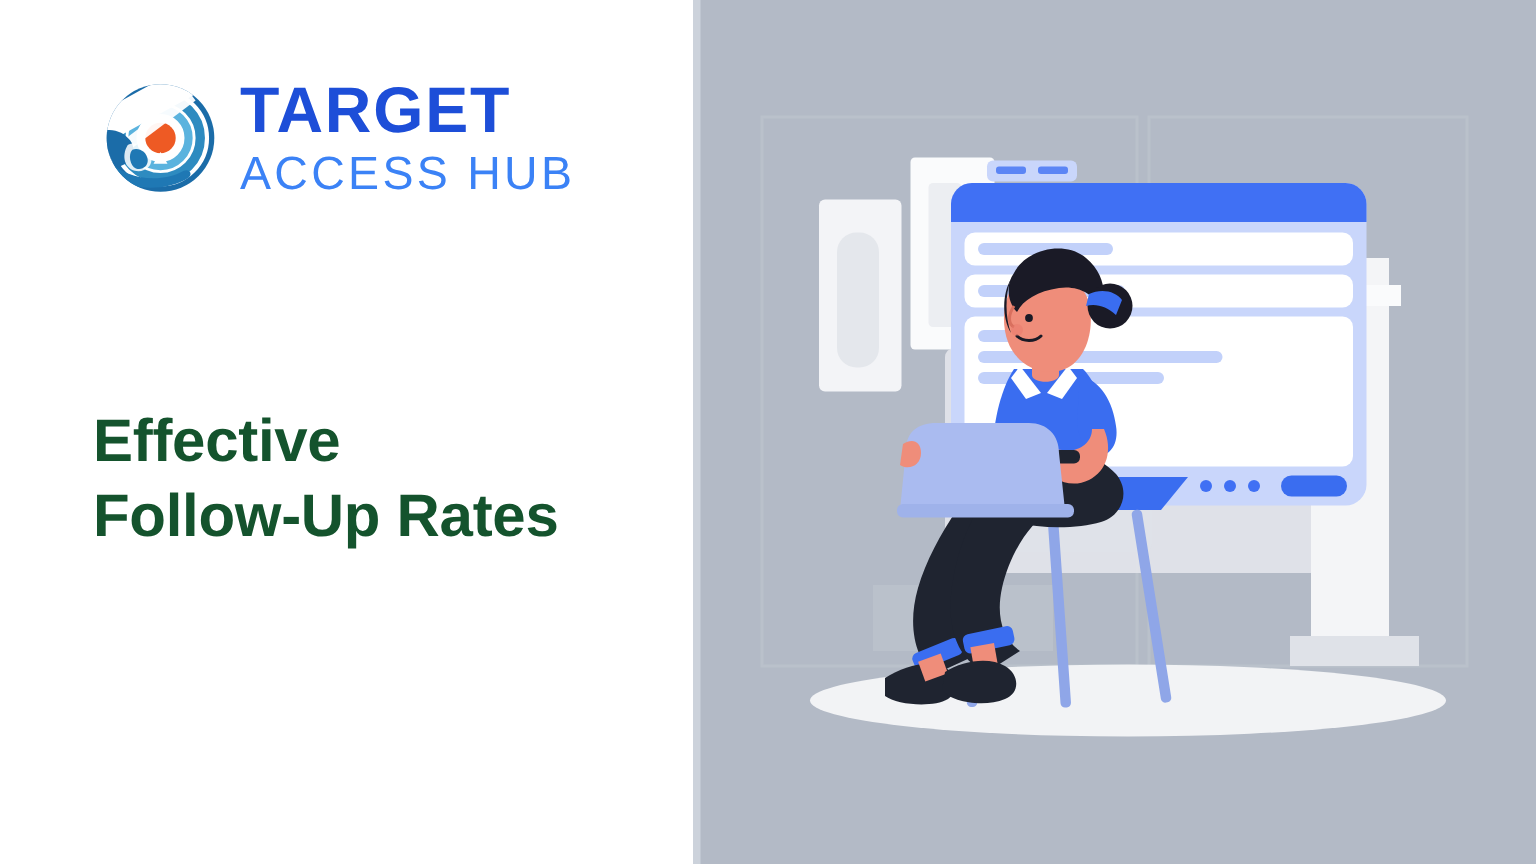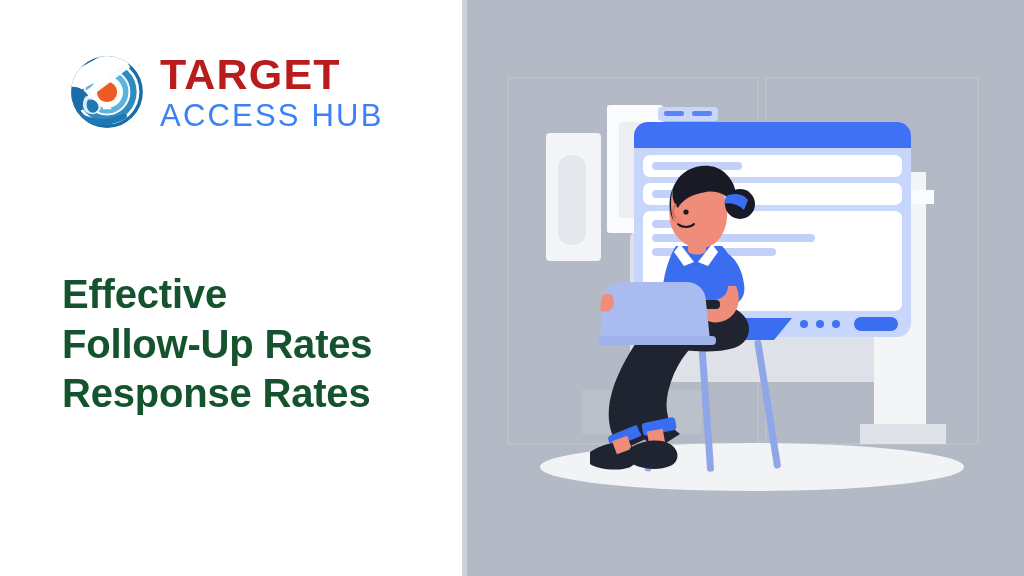--- a/index.html
+++ b/index.html
@@ -14,21 +14,21 @@
   .left-panel {
     position:absolute; left:0; top:0; width:462px; height:576px;
     background:#ffffff;
   }
 
   
   .logo { position:absolute; left:68px; top:53px; display:flex; align-items:center; }
   .logo-mark { width:78px; height:78px; flex:0 0 78px; }
   .logo-text { margin-left:14px; display:flex; flex-direction:column; line-height:1; }
   .logo-title {
-    font-size:43px; font-weight:bold; color:#b91c1c;
+    font-size:43px; font-weight:bold; color:#1d4ed8;
     letter-spacing:1.2px; line-height:0.98;
   }
   .logo-sub {
     font-size:31px; font-weight:400; color:#3b82f6;
     letter-spacing:2.2px; margin-top:5px; line-height:1;
   }
 
   
   .headline {
     position:absolute; left:62px; top:270px; width:360px;
@@ -86,21 +86,20 @@
       </span>
       <span class="logo-text">
         <span class="logo-title">TARGET</span>
         <span class="logo-sub">ACCESS HUB</span>
       </span>
     </div>
 
     <h1 class="headline">
       <span class="headline-line">Effective</span>
       <span class="headline-line">Follow-Up Rates</span>
-      <span class="headline-line">Response Rates</span>
     </h1>
   </div>
 
   <div class="illus">
     <div class="edge-strip"></div>
 
     <svg viewBox="0 0 562 576" preserveAspectRatio="none">
 
       <rect x="0" y="0" width="562" height="576" fill="#b3bac6"></rect>
 

